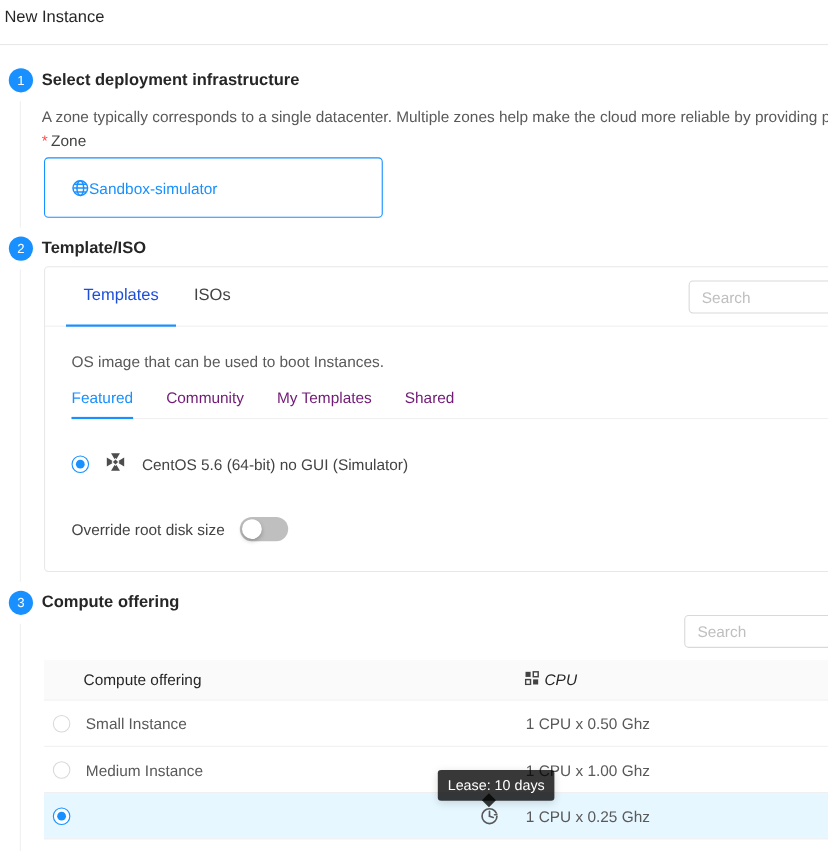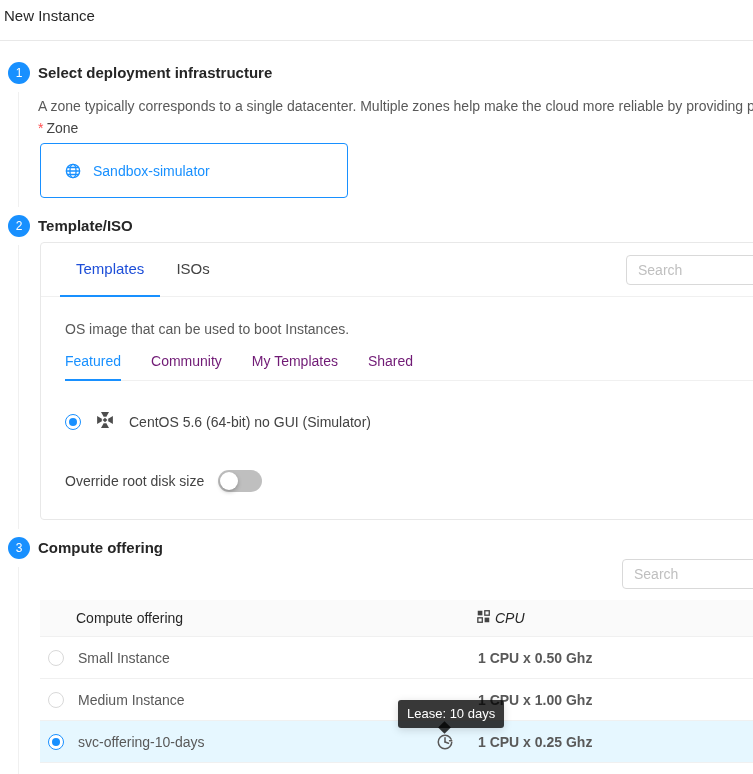--- a/index.html
+++ b/index.html
@@ -23,21 +23,21 @@
   .rail { width:1px; background:#f0f0f0; left:18px; }
   .step-title { font-size:15px; font-weight:600; color:#262626; }
 
   
   .zone-desc { left:38px; top:98px; width:715px; white-space:nowrap; overflow:hidden; color:#595959; }
   .zone-label { left:38px; top:120px; color:#434343; }
   .req { color:#ff4d4f; margin-right:3px; }
   .zone-card {
     left:40px; top:143px; width:308px; height:55px;
     border:1px solid #1890ff; border-radius:4px; background:#fff;
-    display:flex; align-items:center; padding-left:24px; gap:12px;
+    display:flex; align-items:center; padding-left:24px; gap:0;
     color:#1890ff; cursor:pointer;
   }
   .zone-card svg { display:block; }
 
   
   .tpl-card {
     left:40px; top:242px; width:740px; height:278px;
     border:1px solid #e8e8e8; border-radius:4px; background:#fff;
   }
   .tabbar { position:relative; height:54px; border-bottom:1px solid #f0f0f0; display:flex; padding-left:19px; }
@@ -72,21 +72,21 @@
 
   
   .offering-table { left:40px; top:600px; width:740px; }
   .t-head { position:relative; height:37px; background:#fafafa; border-bottom:1px solid #f0f0f0; }
   .t-head .c1 { position:absolute; left:36px; top:0; line-height:37px; color:#262626; font-weight:500; }
   .t-head .c2 { position:absolute; left:437px; top:0; line-height:37px; color:#262626; font-weight:500; display:flex; align-items:center; gap:5px; height:37px;font-style:italic; }
   .t-row { position:relative; height:42px; border-bottom:1px solid #f0f0f0; background:#fff; }
   .t-row.selected { background:#e6f7ff; }
   .t-row .radio { position:absolute; left:8px; top:13px; }
   .t-row .name { position:absolute; left:38px; line-height:42px; color:#595959; }
-  .t-row .cpu  { position:absolute; left:438px; line-height:42px; color:#595959;font-weight:bold; }
+  .t-row .cpu  { position:absolute; left:438px; line-height:42px; color:#595959; }
   .t-row .lease-ico { position:absolute; left:396px; top:12px; }
 
   
   .tooltip {
     left:398px; top:700px; background:rgba(0,0,0,0.78); color:#fff;
     font-size:13px; line-height:18px; padding:5px 9px; border-radius:3px;
     box-shadow:0 2px 8px rgba(0,0,0,0.15); z-index:20; white-space:nowrap;
   }
   .tooltip::after {
     content:""; position:absolute; left:42px; bottom:-4px; width:9px; height:9px;
@@ -188,21 +188,20 @@
     </div>
 
     <div class="t-row">
       <span class="radio"></span>
       <span class="name">Medium Instance</span>
       <span class="cpu">1 CPU x 1.00 Ghz</span>
     </div>
 
     <div class="t-row selected">
       <span class="radio checked"></span>
-      <span class="name">svc-offering-10-days</span>
       <span class="lease-ico">
         <svg width="18" height="18" viewBox="0 0 24 24" fill="none" stroke="#595959" stroke-width="2" stroke-linecap="round">
           <circle cx="12" cy="12" r="9"></circle>
           <line x1="12" y1="12" x2="12" y2="6.2"></line>
           <line x1="12" y1="12" x2="16.6" y2="13.6"></line>
           <line x1="17.5" y1="10.2" x2="21.5" y2="10.2" stroke="#fff" stroke-width="2.6"></line>
           <line x1="18" y1="10.2" x2="21" y2="10.2"></line>
         </svg>
       </span>
       <span class="cpu">1 CPU x 0.25 Ghz</span>

